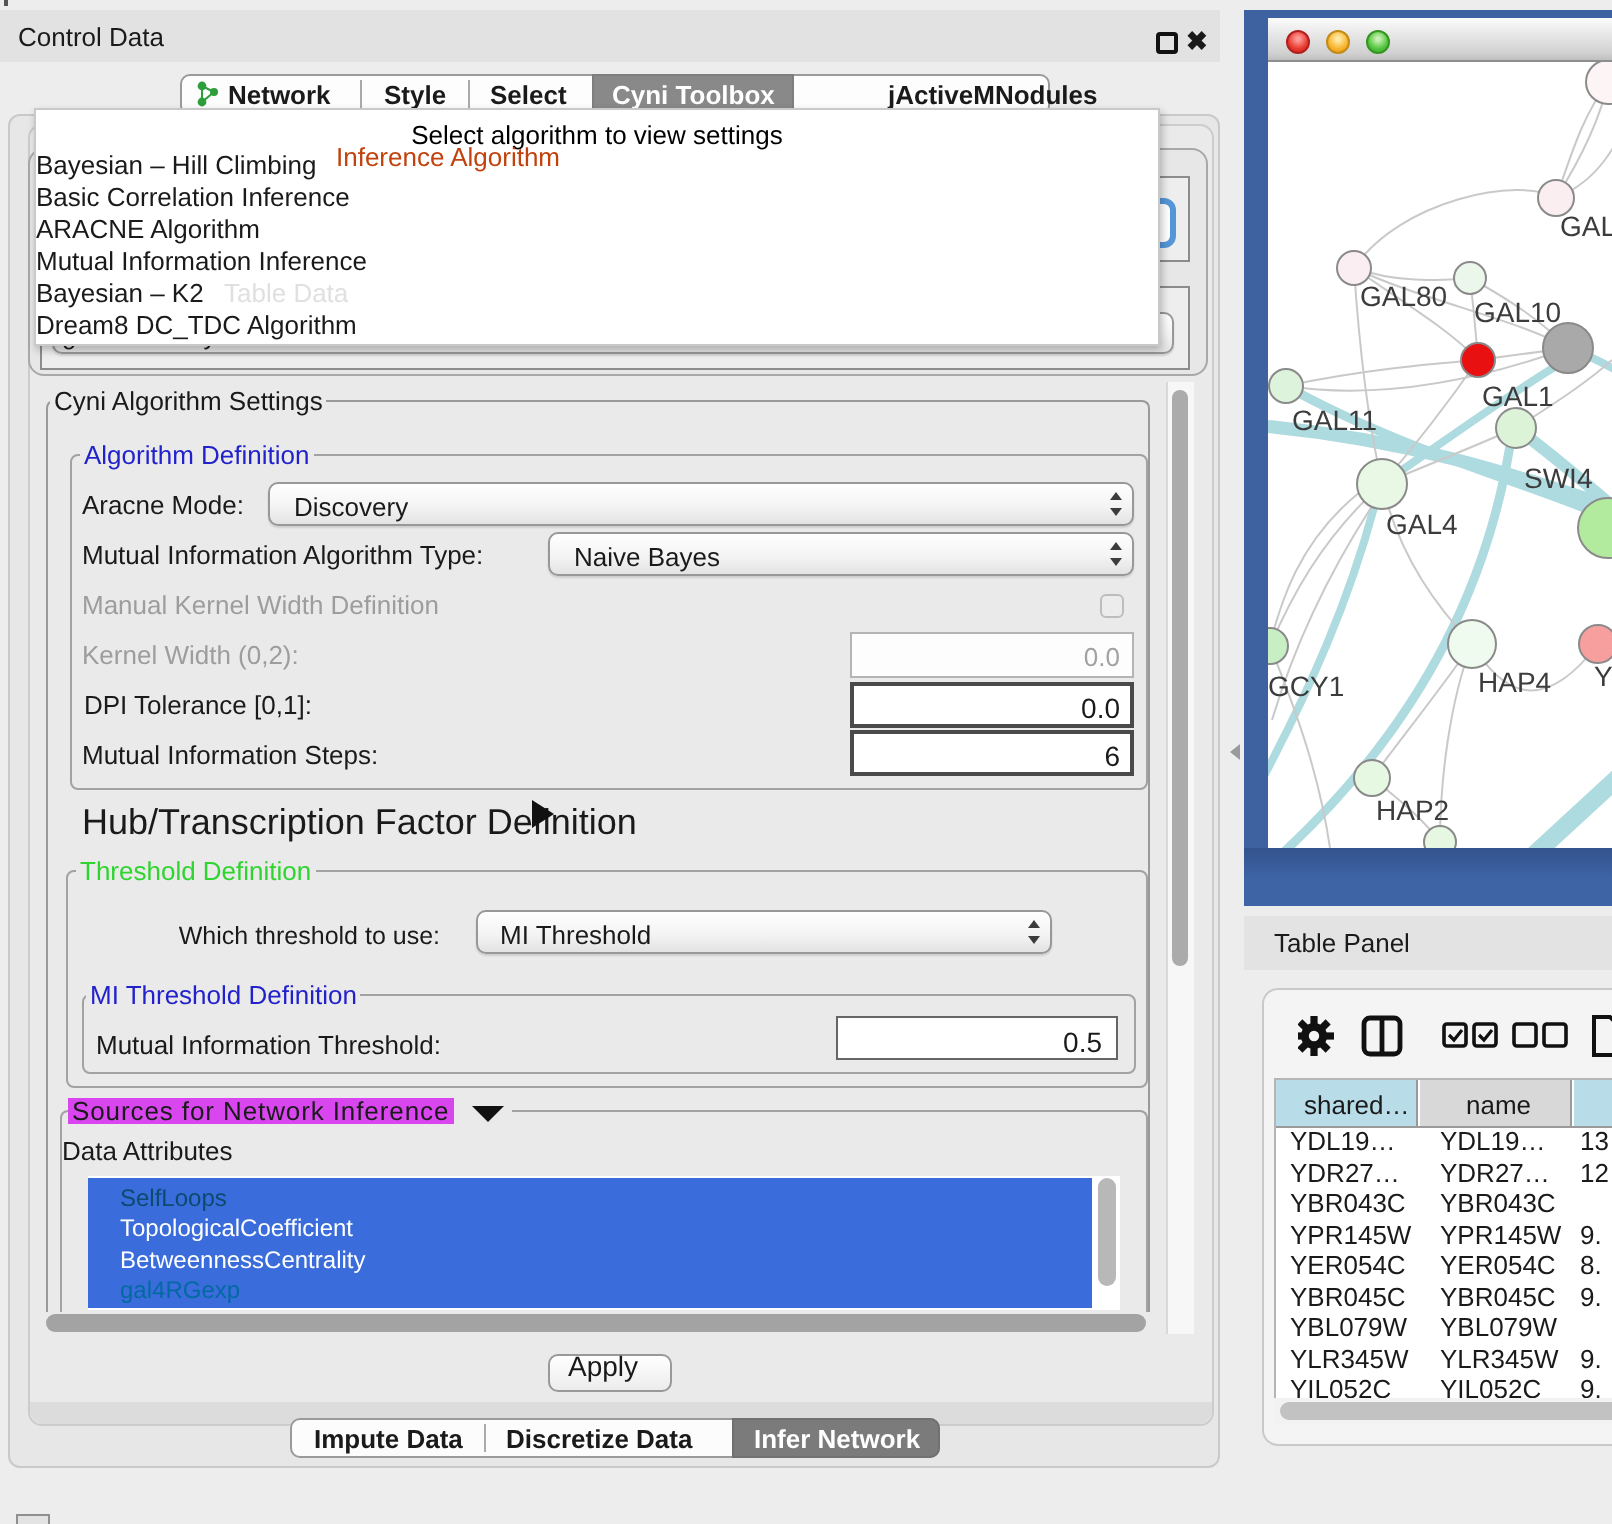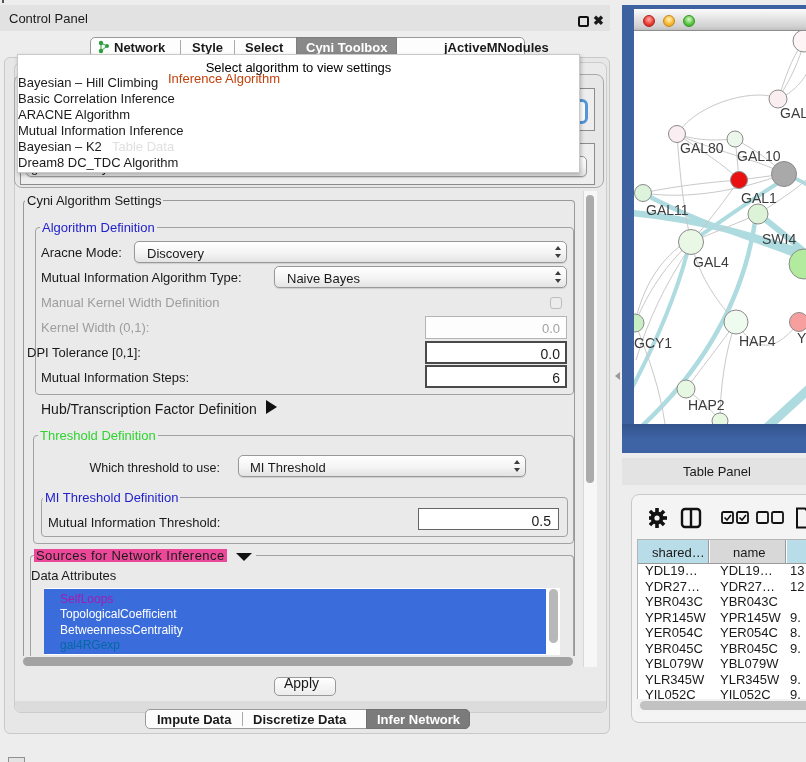--- a/index.html
+++ b/index.html
@@ -16,21 +16,21 @@
   .gbox { position:absolute; border:1px solid #a2a2a2; border-radius:4px; }
   .inp { position:absolute; background:#fff; }
 </style>
 </head>
 <body>
 
 <div class="abs" style="left:0;top:0;width:622px;height:762px;background:#ededed;"></div>
 <div class="abs" style="left:2px;top:0;width:2px;height:3px;background:#555;"></div>
 
 <div class="abs" style="left:0;top:5px;width:610px;height:26px;background:#e2e2e2;"></div>
-<div class="lbl" style="left:9px;top:11px;font-size:13px;">Control Panel</div>
+<div class="lbl" style="left:9px;top:11px;font-size:13px;">Control Data</div>
 <div class="abs" style="left:578px;top:16px;width:11px;height:11px;border:2px solid #111;border-radius:2px;"></div>
 <div class="lbl" style="left:593px;top:13px;font-size:13px;font-weight:bold;">✖</div>
 
 <div class="abs" style="left:4px;top:57px;width:606px;height:677px;background:#e7e7e7;border:1px solid #c9c9c9;border-radius:6px;"></div>
 
 <div class="abs" style="left:14px;top:62px;width:593px;height:651px;background:#eaeaea;border:1px solid #cccccc;border-radius:7px;"></div>
 <div class="abs" style="left:15px;top:701px;width:591px;height:11px;background:#dcdcdc;border-radius:0 0 7px 7px;"></div>
 
 <div class="abs" style="left:14px;top:74px;width:590px;height:114px;background:#e7e7e7;border:1px solid #a8a8a8;border-radius:8px;"></div>
 <div class="abs" style="left:20px;top:88px;width:575px;height:43px;border:1px solid #8c8c8c;background:#eee;"></div>
@@ -67,59 +67,59 @@
 <div class="spin" style="left:554px;top:245px;"></div>
 
 <div class="lbl bold" style="left:41px;top:270px;font-size:13px;">Mutual Information Algorithm Type:</div>
 <div class="combo" style="left:274px;top:266px;width:293px;height:22px;"></div>
 <div class="lbl" style="left:287px;top:271px;font-size:13px;">Naive Bayes</div>
 <div class="spin" style="left:554px;top:270px;"></div>
 
 <div class="lbl bold" style="left:41px;top:295px;font-size:13px;color:#9d9d9d;">Manual Kernel Width Definition</div>
 <div class="abs" style="left:550px;top:297px;width:12px;height:12px;border:1px solid #bdbdbd;border-radius:3px;background:#ececec;"></div>
 
-<div class="lbl bold" style="left:41px;top:320px;font-size:13px;color:#9d9d9d;">Kernel Width (0,1):</div>
+<div class="lbl bold" style="left:41px;top:320px;font-size:13px;color:#9d9d9d;">Kernel Width (0,2):</div>
 <div class="inp" style="left:425px;top:316px;width:142px;height:23px;border:1px solid #b4b4b4;background:#fdfdfd;"></div>
 <div class="lbl" style="left:425px;top:321px;width:135px;text-align:right;font-size:13px;color:#a2a2a2;">0.0</div>
 
-<div class="lbl bold" style="left:27px;top:345px;font-size:13px;">DPI Tolerance [0,1]:</div>
+<div class="lbl bold" style="left:42px;top:345px;font-size:13px;">DPI Tolerance [0,1]:</div>
 <div class="inp" style="left:425px;top:341px;width:142px;height:23px;border:2px solid #4a4a4a;"></div>
 <div class="lbl" style="left:425px;top:346px;width:135px;text-align:right;font-size:14px;">0.0</div>
 
 <div class="lbl bold" style="left:41px;top:370px;font-size:13px;">Mutual Information Steps:</div>
 <div class="inp" style="left:425px;top:365px;width:142px;height:23px;border:2px solid #4a4a4a;"></div>
 <div class="lbl" style="left:425px;top:370px;width:135px;text-align:right;font-size:14px;">6</div>
 
-<div class="lbl" style="left:41px;top:401px;font-size:14px;text-align:center;">Hub/Transcription Factor Definition</div>
+<div class="lbl" style="left:41px;top:401px;font-size:18px;text-align:center;">Hub/Transcription Factor Definition</div>
 <div class="abs" style="left:266px;top:400px;width:0;height:0;border-left:11px solid #111;border-top:7px solid transparent;border-bottom:7px solid transparent;"></div>
 
 <div class="gbox" style="left:33px;top:435px;width:541px;height:109px;"></div>
 <div class="lbl" style="left:38px;top:429px;font-size:13px;line-height:13px;color:#2fd42f;background:#eaeaea;padding:0 2px;">Threshold Definition</div>
 
 <div class="lbl bold" style="left:40px;top:461px;width:180px;text-align:right;font-size:12.5px;">Which threshold to use:</div>
 <div class="combo" style="left:238px;top:455px;width:288px;height:22px;"></div>
 <div class="lbl" style="left:250px;top:460px;font-size:13px;">MI Threshold</div>
 <div class="spin" style="left:513px;top:459px;"></div>
 
 <div class="gbox" style="left:41px;top:497px;width:527px;height:40px;"></div>
 <div class="lbl" style="left:43px;top:491px;font-size:13px;line-height:13px;color:#2222cc;background:#eaeaea;padding:0 2px;">MI Threshold Definition</div>
 
 <div class="lbl bold" style="left:48px;top:515px;font-size:13px;">Mutual Information Threshold:</div>
 <div class="inp" style="left:418px;top:508px;width:141px;height:22px;border:1px solid #666;"></div>
 <div class="lbl" style="left:418px;top:513px;width:133px;text-align:right;font-size:14px;">0.5</div>
 
 <div class="abs" style="left:30px;top:555px;width:544px;height:101px;border:1px solid #a2a2a2;border-bottom:none;border-radius:4px 4px 0 0;"></div>
 <div class="abs" style="left:212px;top:552px;width:44px;height:10px;background:#eaeaea;"></div>
-<div class="lbl" style="left:34px;top:549px;font-size:13px;line-height:13px;letter-spacing:0.45px;background:#ec4899;padding:0 2px;">Sources for Network Inference</div>
+<div class="lbl" style="left:34px;top:549px;font-size:13px;line-height:13px;letter-spacing:0.45px;background:#d946ef;padding:0 2px;">Sources for Network Inference</div>
 <div class="abs" style="left:236px;top:553px;width:0;height:0;border-top:8px solid #111;border-left:8px solid transparent;border-right:8px solid transparent;"></div>
 <div class="lbl bold" style="left:31px;top:568px;font-size:13px;">Data Attributes</div>
 
 <div class="abs" style="left:44px;top:588px;width:516px;height:67px;background:#fff;"></div>
 <div class="abs" style="left:44px;top:589px;width:502px;height:65px;background:#3a6ddb;"></div>
-<div class="lbl" style="left:60px;top:592px;font-size:12px;color:#a21caf;">SelfLoops</div>
+<div class="lbl" style="left:60px;top:592px;font-size:12px;color:#0c4a6e;">SelfLoops</div>
 <div class="lbl" style="left:60px;top:607px;font-size:12px;color:#fff;">TopologicalCoefficient</div>
 <div class="lbl" style="left:60px;top:623px;font-size:12px;color:#fff;">BetweennessCentrality</div>
 <div class="lbl" style="left:60px;top:638px;font-size:12px;color:#0369a1;">gal4RGexp</div>
 <div class="abs" style="left:549px;top:589px;width:9px;height:54px;background:#b8b8b8;border-radius:5px;"></div>
 
 <div class="abs" style="left:583px;top:191px;width:14px;height:476px;background:#f7f7f7;border-left:1px solid #d8d8d8;"></div>
 <div class="abs" style="left:586px;top:195px;width:8px;height:288px;background:#ababab;border-radius:4px;"></div>
 <div class="abs" style="left:23px;top:657px;width:550px;height:9px;background:#a3a3a3;border-radius:5px;"></div>
 
 <div class="abs" style="left:274px;top:677px;width:62px;height:19px;background:linear-gradient(#fff,#ececec);border:1px solid #999;border-radius:5px;"></div>
@@ -230,21 +230,21 @@
       <text x="797" y="343">Y</text>
       <text x="688" y="410">HAP2</text>
     </g>
   </g>
 </svg>
 </div>
 
 <div class="abs" style="left:622px;top:424px;width:184px;height:29px;background:linear-gradient(#33538c,#3f64a6 55%);"></div>
 
 <div class="abs" style="left:622px;top:458px;width:184px;height:27px;background:#e3e3e3;"></div>
-<div class="lbl" style="left:637px;top:464px;font-size:13px;margin-left:46px;">Table Panel</div>
+<div class="lbl" style="left:637px;top:464px;font-size:13px;">Table Panel</div>
 
 <div class="abs" style="left:631px;top:494px;width:185px;height:229px;background:#f4f4f4;border:1px solid #c9c9c9;border-radius:8px 0 0 8px;"></div>
 
 <svg class="abs" style="left:649px;top:507px;" width="160" height="22" viewBox="0 0 160 22">
   <g fill="#111" transform="translate(8,11)">
     <g>
       <rect x="-1.8" y="-10" width="3.6" height="20"></rect>
       <rect x="-1.8" y="-10" width="3.6" height="20" transform="rotate(45)"></rect>
       <rect x="-1.8" y="-10" width="3.6" height="20" transform="rotate(90)"></rect>
       <rect x="-1.8" y="-10" width="3.6" height="20" transform="rotate(135)"></rect>

